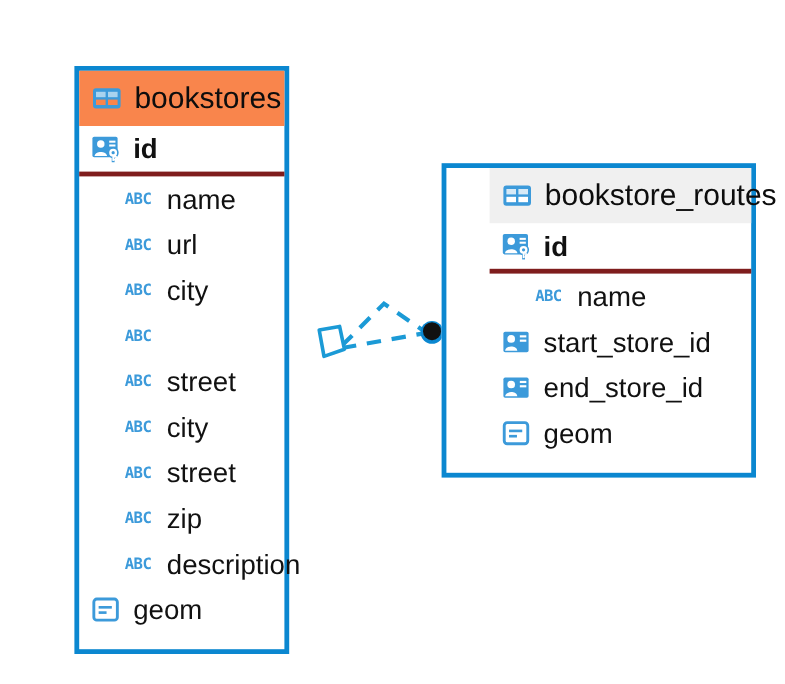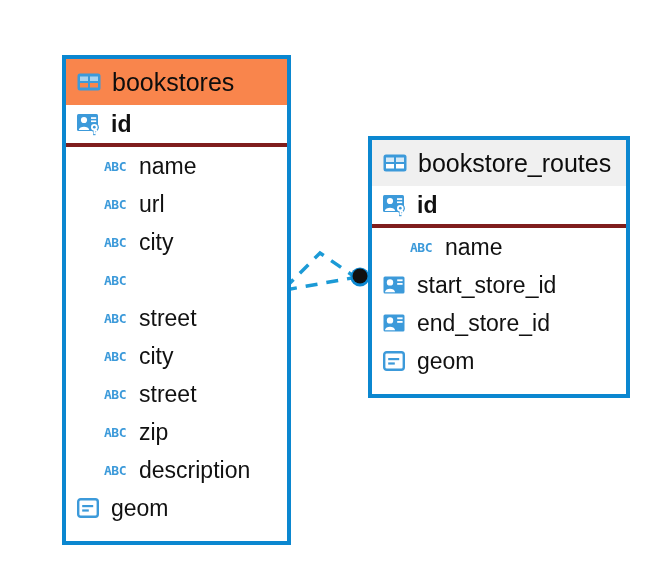--- a/index.html
+++ b/index.html
@@ -117,21 +117,21 @@
     <g>
       <path d="M 266 275 L 283 272 L 287 291 L 270 297 Z" fill="#ffffff" stroke="#1b9ad6" stroke-width="3" stroke-linejoin="round"></path>
     </g>
 
     <g>
       <circle cx="360" cy="277" r="9.5" fill="#0b87d0"></circle>
       <circle cx="360" cy="276" r="7.5" fill="#111111"></circle>
     </g>
   </svg>
 
-  <div class="entity" style="left:62px; top:55px; width:229px; height:490px;">
+  <div class="entity" style="left:62px; top:55px; width:179px; height:490px;">
 
     <div class="entity-header accent">
       <svg class="ico" width="26" height="22" viewBox="0 0 26 22">
         <rect x="1.5" y="2.5" width="23" height="17" rx="2.5" fill="#3c9ada"></rect>
         <rect x="4" y="5.5" width="8" height="4.5" fill="#a9d3ee"></rect>
         <rect x="14" y="5.5" width="8" height="4.5" fill="#a9d3ee"></rect>
         <rect x="4" y="12" width="8" height="4.5" fill="#f9854c"></rect>
         <rect x="14" y="12" width="8" height="4.5" fill="#f9854c"></rect>
       </svg>
       <span class="entity-title">bookstores</span>
@@ -226,21 +226,21 @@
           <rect x="2.2" y="2.2" width="19.6" height="17.6" rx="2.5" fill="#ffffff" stroke="#3c9ada" stroke-width="2.4"></rect>
           <rect x="6.2" y="8" width="11" height="2.2" fill="#3c9ada"></rect>
           <rect x="6.2" y="12.4" width="6.6" height="2.2" fill="#3c9ada"></rect>
         </svg>
         <span class="field-name">geom</span>
       </div>
 
     </div>
   </div>
 
-  <div class="entity" style="left:368px; top:136px; width:262px; height:262px;">
+  <div class="entity" style="left:368px; top:136px; width:262px; height:262px;padding-left:36px;">
 
     <div class="entity-header neutral">
       <svg class="ico" width="26" height="22" viewBox="0 0 26 22">
         <rect x="1.5" y="2.5" width="23" height="17" rx="2.5" fill="#3c9ada"></rect>
         <rect x="4" y="5.5" width="8" height="4.5" fill="#d7eaf7"></rect>
         <rect x="14" y="5.5" width="8" height="4.5" fill="#d7eaf7"></rect>
         <rect x="4" y="12" width="8" height="4.5" fill="#ffffff"></rect>
         <rect x="14" y="12" width="8" height="4.5" fill="#ffffff"></rect>
       </svg>
       <span class="entity-title">bookstore_routes</span>

